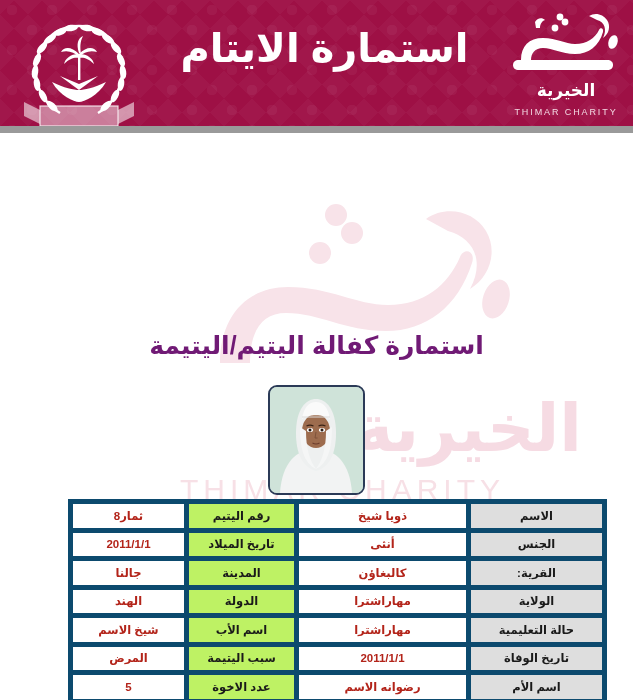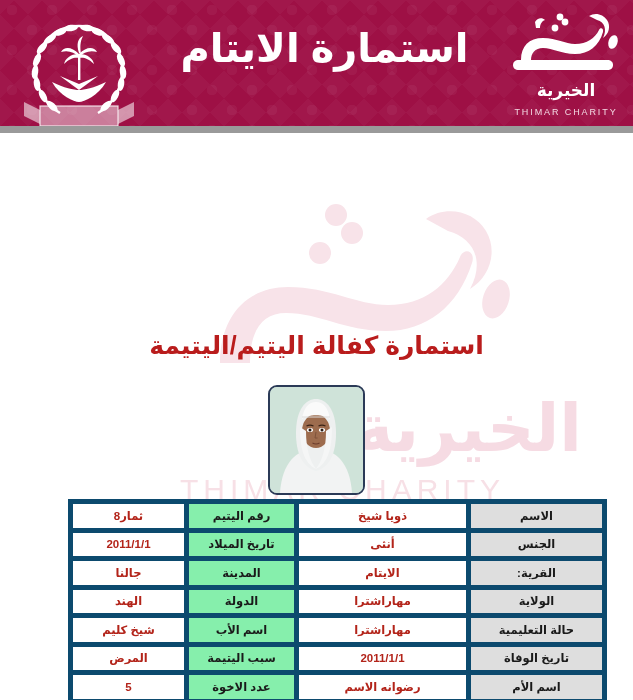--- a/index.html
+++ b/index.html
@@ -142,21 +142,21 @@
   }
 
   .form-title {
     position: absolute;
     left: 0;
     top: 198px;
     width: 633px;
     text-align: center;
     font-size: 25px;
     font-weight: bold;
-    color: #b91c1c;
+    color: #701a75;
     direction: rtl;
   }
 
   .photo-frame {
     position: absolute;
     left: 268px;
     top: 252px;
     width: 97px;
     height: 110px;
     border: 2px solid #2b3a57;
@@ -193,21 +193,21 @@
     font-weight: bold;
   }
   .form-table td.value-main {
     width: 172px;
     background: transparent;
     color: #b3241a;
     font-weight: bold;
   }
   .form-table td.label-sec {
     width: 110px;
-    background: #86efac;
+    background: #bef264;
     color: #1a1a1a;
     font-weight: bold;
   }
   .form-table td.value-sec {
     width: 116px;
     background: transparent;
     color: #b3241a;
     font-weight: bold;
   }
   .form-table tr:last-child td { border-bottom: 1px solid #4a4a4a; }
@@ -366,35 +366,35 @@
         <td class="value-sec">ثمار8</td>
       </tr>
       <tr>
         <td class="label-main">الجنس</td>
         <td class="value-main">أنثى</td>
         <td class="label-sec">تاريخ الميلاد</td>
         <td class="value-sec">2011/1/1</td>
       </tr>
       <tr>
         <td class="label-main">القرية:</td>
-        <td class="value-main">الايتام</td>
+        <td class="value-main">كالبغاؤن</td>
         <td class="label-sec">المدينة</td>
         <td class="value-sec">جالنا</td>
       </tr>
       <tr>
         <td class="label-main">الولاية</td>
         <td class="value-main">مهاراشترا</td>
         <td class="label-sec">الدولة</td>
         <td class="value-sec">الهند</td>
       </tr>
       <tr>
         <td class="label-main">حالة التعليمية</td>
         <td class="value-main">مهاراشترا</td>
         <td class="label-sec">اسم الأب</td>
-        <td class="value-sec">شيخ كليم</td>
+        <td class="value-sec">شيخ الاسم</td>
       </tr>
       <tr>
         <td class="label-main">تاريخ الوفاة</td>
         <td class="value-main">2011/1/1</td>
         <td class="label-sec">سبب اليتيمة</td>
         <td class="value-sec">المرض</td>
       </tr>
       <tr>
         <td class="label-main">اسم الأم</td>
         <td class="value-main">رضوانه الاسم</td>

